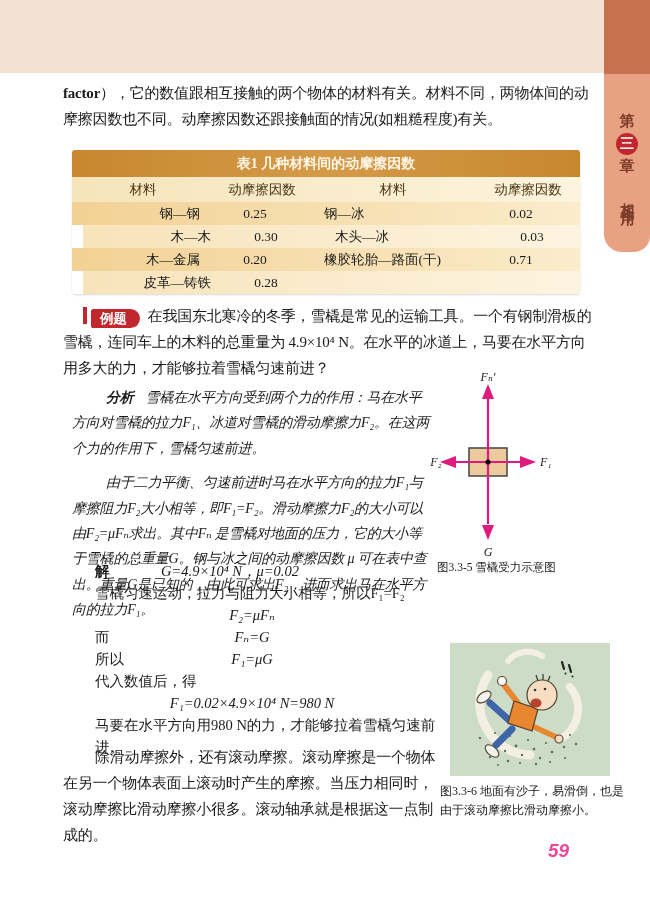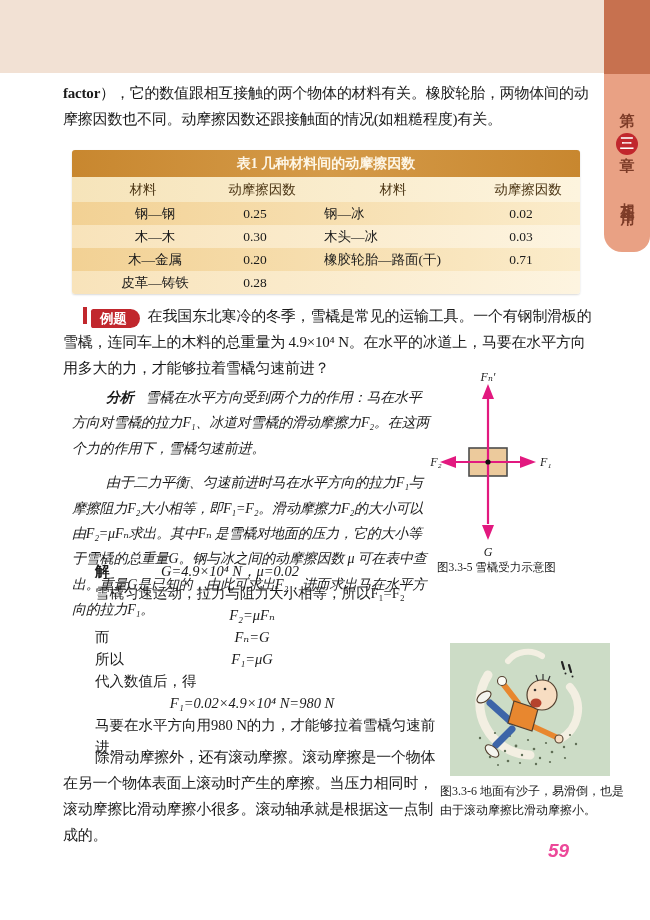--- a/index.html
+++ b/index.html
@@ -30,23 +30,23 @@
     font-size:15px;line-height:26px;letter-spacing:-0.2px;}
   .intro b{font-family:"Liberation Serif","DejaVu Serif",serif;}
   
   .fric-table{position:absolute;left:72px;top:150px;width:508px;border-radius:3px;overflow:hidden;
     box-shadow:0 1px 2px rgba(0,0,0,0.15);font-size:13.5px;}
   .t-title{height:27px;line-height:27px;text-align:center;color:#fdf6e6;font-weight:bold;
     background:linear-gradient(90deg,#c8872f,#d49a48 50%,#c8872f);font-size:14px;}
   .t-row{display:grid;grid-template-columns:128px 110px 152px 118px;height:23px;line-height:23px;}
   .t-row.hdr{height:25px;line-height:25px;background:linear-gradient(90deg,#f6e4ba,#fdf4de);color:#4a3413;}
   .t-row.odd{background:linear-gradient(90deg,#f2d194,#fbeccb);}
-  .t-row.even{background:linear-gradient(90deg,#f8e3ba,#fdf4e0);}
+  .t-row.even{background:linear-gradient(90deg,#f8e3ba,#fdf4e0);margin-left:11px;}
   .t-cell{white-space:nowrap;}
-  .t-cell.mat{padding-left:38px;text-align:center;}
+  .t-cell.mat{padding-left:38px;text-align:right;}
   .t-cell.mat2{padding-left:14px;text-align:left;}
   .t-cell.val{text-align:center;}
   .t-cell.h{text-align:center;padding-left:14px;font-weight:normal;}
   
   .example{position:absolute;left:63px;top:303px;width:534px;margin:0;
     font-size:15px;line-height:26px;text-indent:20px;letter-spacing:-0.2px;}
   .red-bar{display:inline-block;width:4px;height:17px;background:#c1272d;
     vertical-align:-3px;margin-right:4px;}
   .badge{display:inline-block;background:#c1272d;color:#fff;font-size:13.5px;font-weight:bold;
     line-height:19px;padding:0 13px 0 9px;border-radius:3px 11px 11px 3px;
@@ -80,21 +80,21 @@
 
   <div class="top-band"></div>
   <div class="top-block"></div>
   <div class="chapter-tab">
     <span class="ch-char">第</span>
     <span class="ch-circle">三</span>
     <span class="ch-char">章</span>
     <span class="ch-title">相互作用</span>
   </div>
 
-  <p class="intro"><b>factor</b><span>），它的数值跟相互接触的两个物体的材料有关。橡胶轮胎，两物体间的动摩擦因数也不同。动摩擦因数还跟接触面的情况(如粗糙程度)有关。</span></p>
+  <p class="intro"><b>factor</b><span>），它的数值跟相互接触的两个物体的材料有关。材料不同，两物体间的动摩擦因数也不同。动摩擦因数还跟接触面的情况(如粗糙程度)有关。</span></p>
 
   <div class="fric-table">
     <div class="t-title">表1  几种材料间的动摩擦因数</div>
     <div class="t-row hdr">
       <span class="t-cell h">材料</span>
       <span class="t-cell h">动摩擦因数</span>
       <span class="t-cell h">材料</span>
       <span class="t-cell h">动摩擦因数</span>
     </div>
     <div class="t-row odd">

